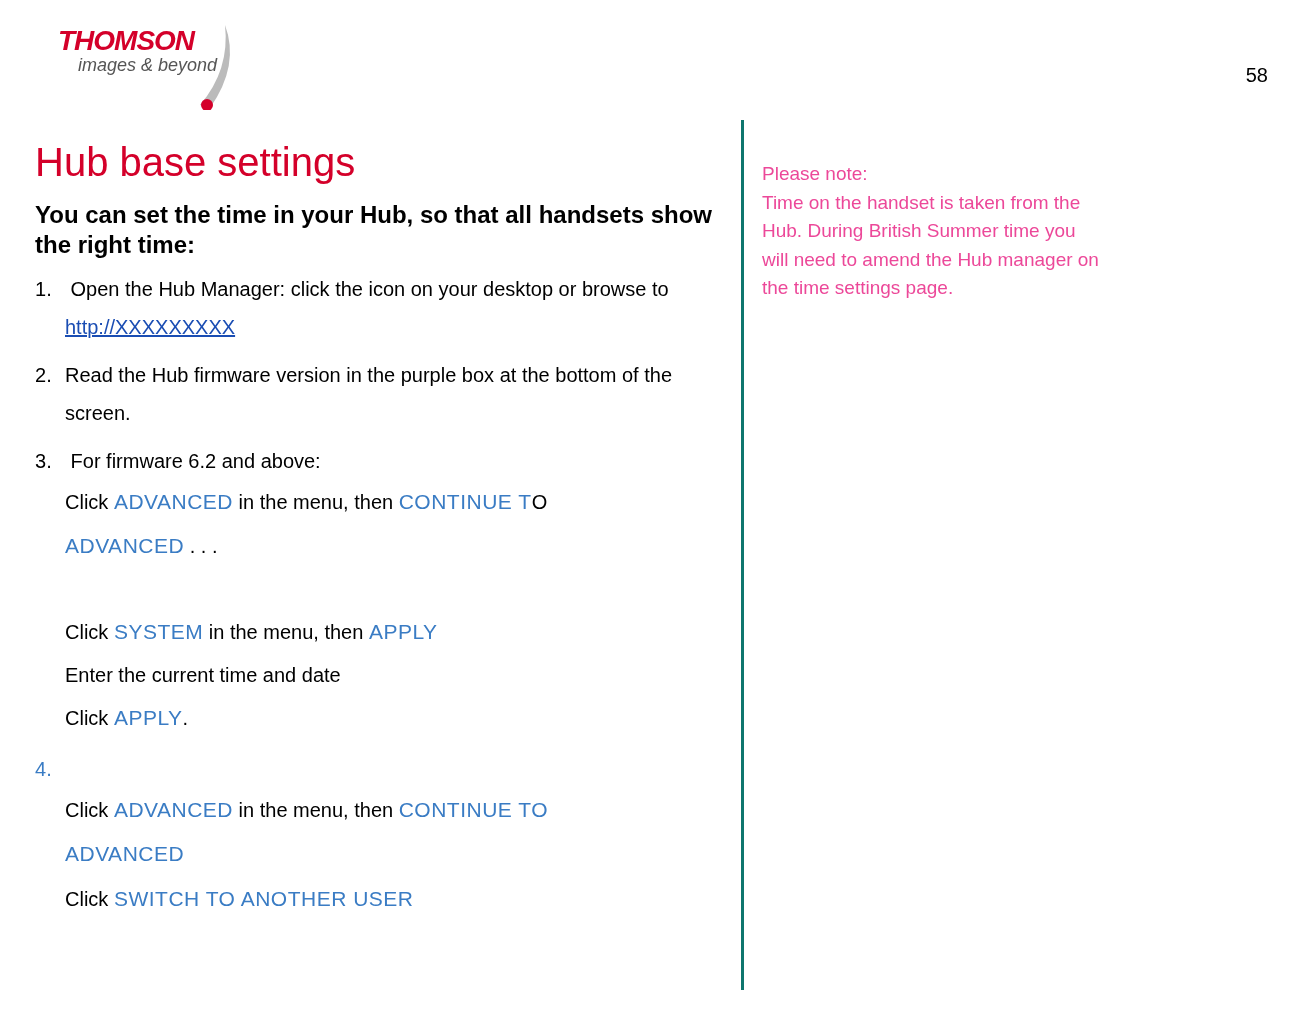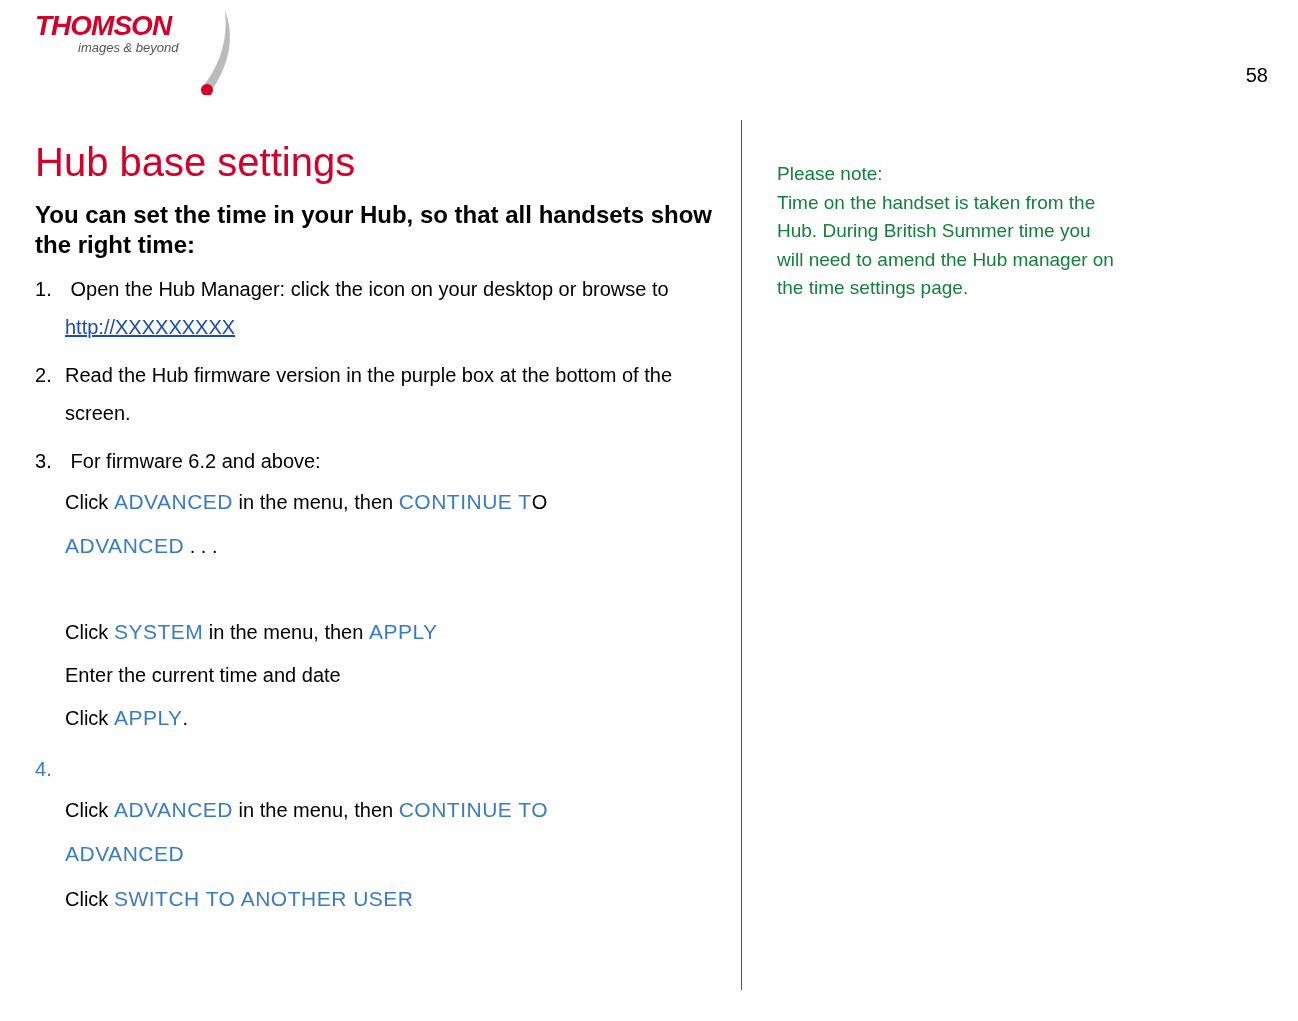--- a/index.html
+++ b/index.html
@@ -9,34 +9,35 @@
       width: 1298px;
       background: #fff;
       color: #000;
     }
     .header {
       position: relative;
       height: 100px;
     }
     .logo {
       position: absolute;
-      top: 10px;
+      top: 25px;
       left: 35px;
+      text-align: center;
     }
     .logo-text {
       font-family: Arial, sans-serif;
       font-weight: bold;
       font-size: 28px;
       color: #d4002a;
       letter-spacing: -1px;
       font-style: italic;
     }
     .logo-tagline {
       font-family: Arial, sans-serif;
-      font-size: 13px;
+      font-size: 18px;
       color: #555;
       font-style: italic;
       margin-top: -2px;
       margin-left: 43px;
     }
     .logo-swoosh {
       position: absolute;
       top: -5px;
       left: 160px;
     }
@@ -50,24 +51,24 @@
       display: flex;
       margin-top: 20px;
       padding-left: 35px;
     }
     .main-col {
       width: 680px;
       padding-right: 26px;
     }
     .side-col {
       width: 340px;
-      border-left: 1px solid #0f766e;
-      padding-left: 35px;
+      border-left: 3px solid #0f766e;
+      padding-left: 18px;
       padding-top: 40px;
-      color: #15803d;
+      color: #ec4899;
       font-family: 'Century Gothic', Arial, sans-serif;
       font-size: 19px;
       line-height: 1.5;
       height: 830px;
     }
     h1.title {
       color: #d4002a;
       font-weight: normal;
       font-size: 40px;
       margin: 20px 0 15px 0;

